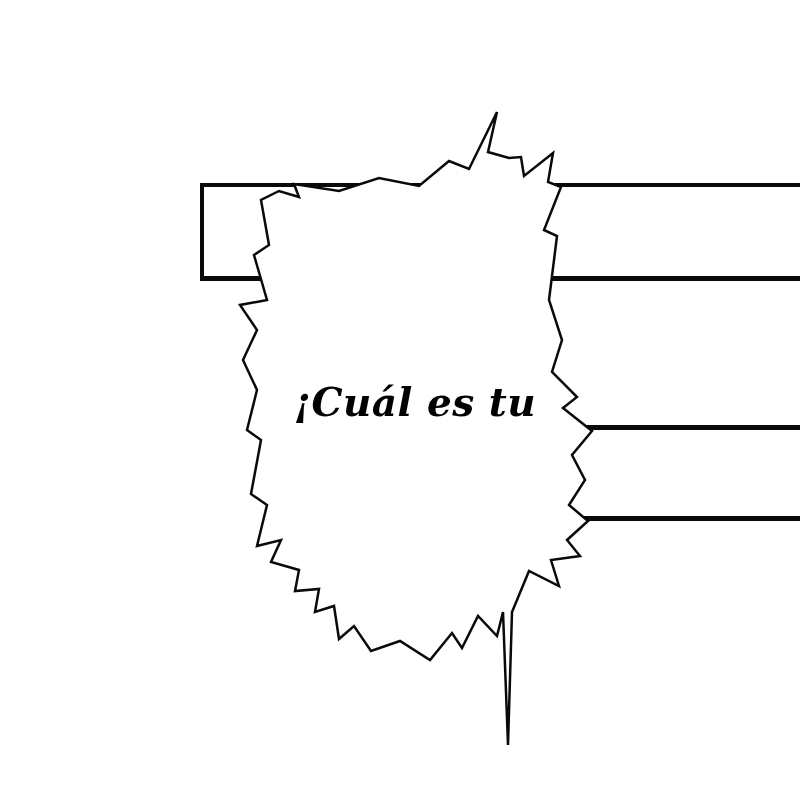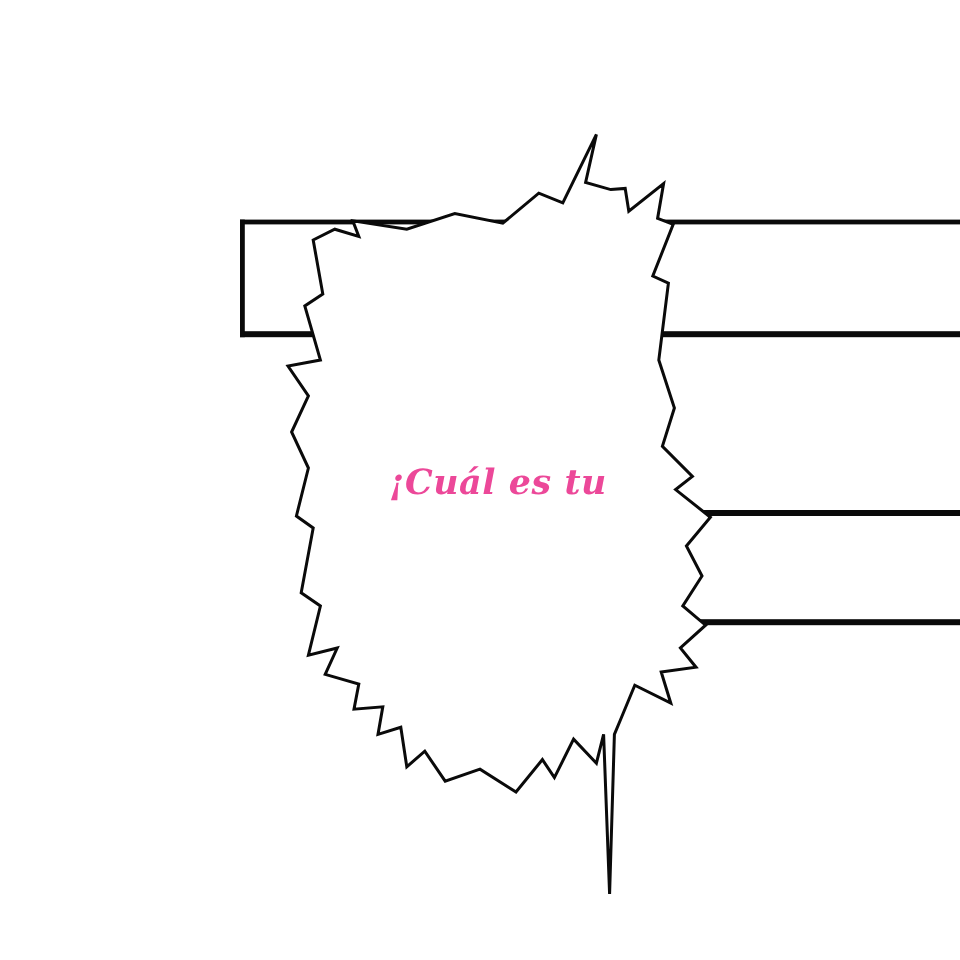--- a/index.html
+++ b/index.html
@@ -53,23 +53,23 @@
     height: 800px;
   }
   .bubble-text {
     position: absolute;
     left: 265px;
     top: 386px;
     width: 300px;
     text-align: center;
     font-weight: bold;
     font-style: italic;
-    font-size: 29px;
+    font-size: 39px;
     line-height: 33px;
-    color: #ec4899;
+    color: #000000;
     letter-spacing: 0.5px;
   }
 </style>
 </head>
 <body>
 
 <div class="panel">
 
   <div class="bar-upper"></div>
   <div class="line-lower-1"></div>

